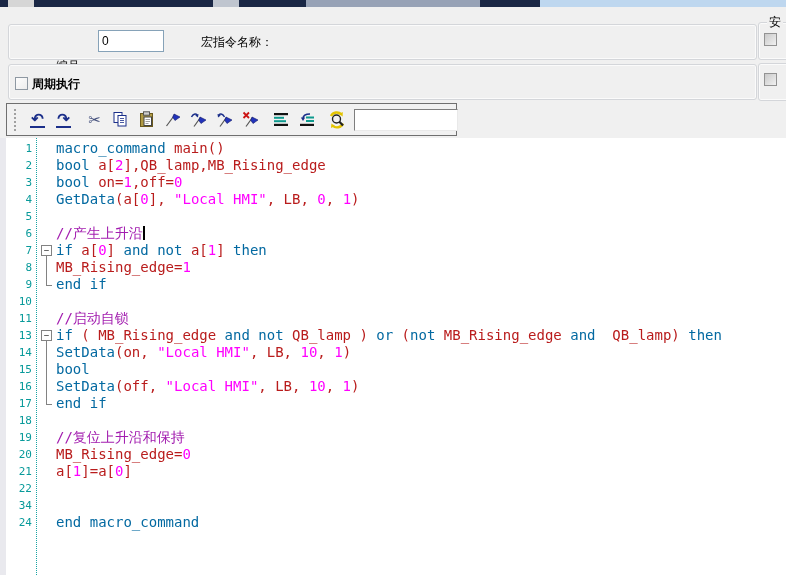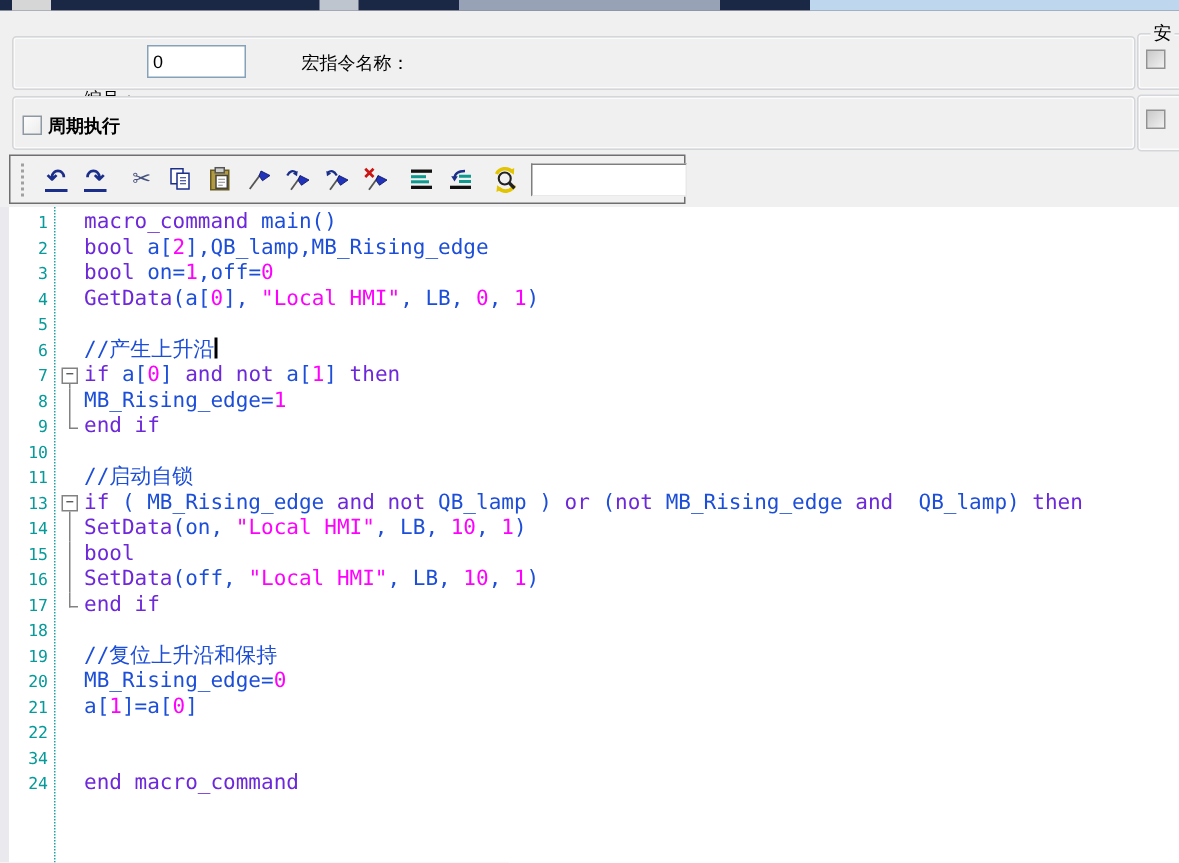--- a/index.html
+++ b/index.html
@@ -52,25 +52,25 @@
   .ln{width:30px;box-sizing:border-box;padding-right:4px;text-align:right;flex:none;
       font-family:"DejaVu Sans Mono",monospace;font-size:11px;color:#089a9a;}
   .fold{width:20px;flex:none;position:relative;}
   .fbox{position:absolute;left:5px;top:3px;width:11px;height:11px;box-sizing:border-box;border:1px solid #828282;
         background:#fff;color:#333;font:9px/8px "DejaVu Sans Mono",monospace;text-align:center;}
   .fold-box::after{content:"";position:absolute;left:10px;top:14px;bottom:0;border-left:1px solid #828282;}
   .fold-line::before{content:"";position:absolute;left:10px;top:0;bottom:0;border-left:1px solid #828282;}
   .fold-corner::before{content:"";position:absolute;left:10px;top:0;width:5px;height:9px;
         border-left:1px solid #828282;border-bottom:1px solid #828282;}
   .code{flex:1;white-space:pre;font-family:"DejaVu Sans Mono",monospace;font-size:14px;}
-  .tok-k{color:#6d28d9;}
-  .tok-p{color:#1d4ed8;}
+  .tok-k{color:#0369a1;}
+  .tok-p{color:#b91c1c;}
   .tok-n{color:#ff00ff;}
   .tok-s{color:#ff00ff;}
-  .tok-c{color:#1d4ed8;margin-top:20px;}
+  .tok-c{color:#a21caf;margin-top:20px;}
   .caret{display:inline-block;width:2px;height:14px;background:#000;vertical-align:-2px;}
 </style>
 </head>
 <body>
 
 <div class="top-strip">
   <div class="seg seg-a"></div>
   <div class="seg seg-b"></div>
   <div class="seg seg-c"></div>
   <div class="seg seg-d"></div>

